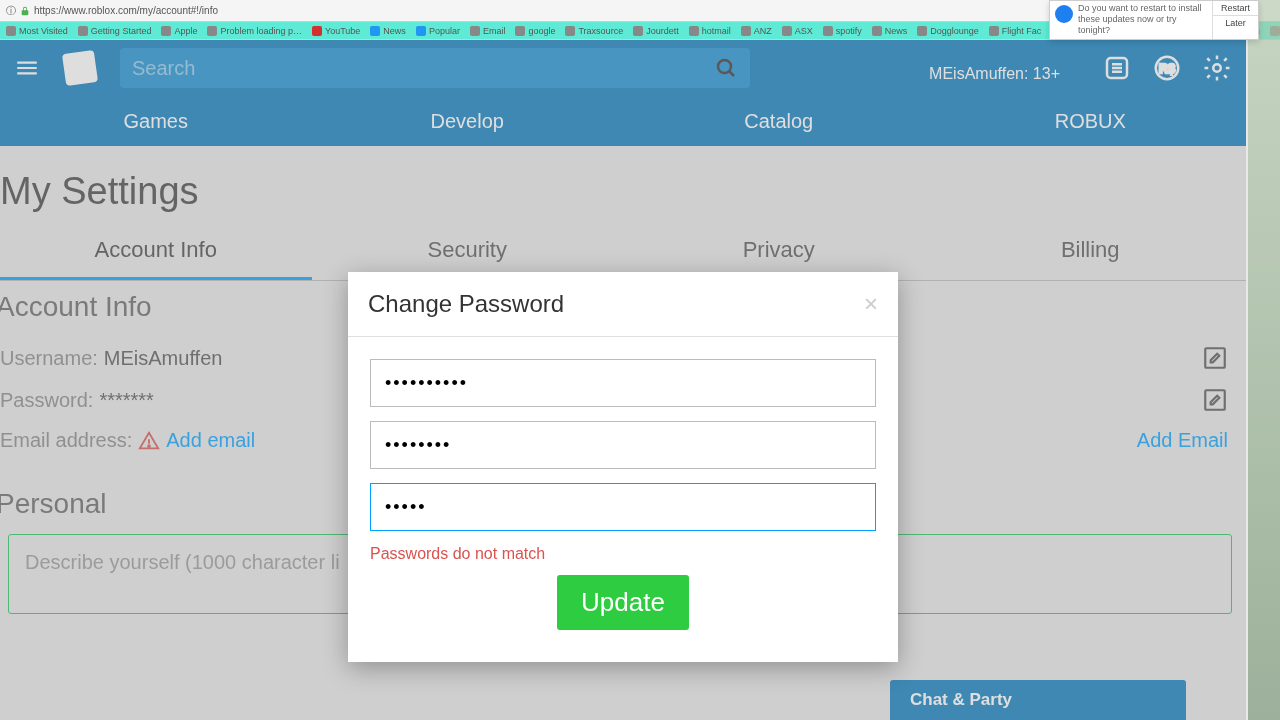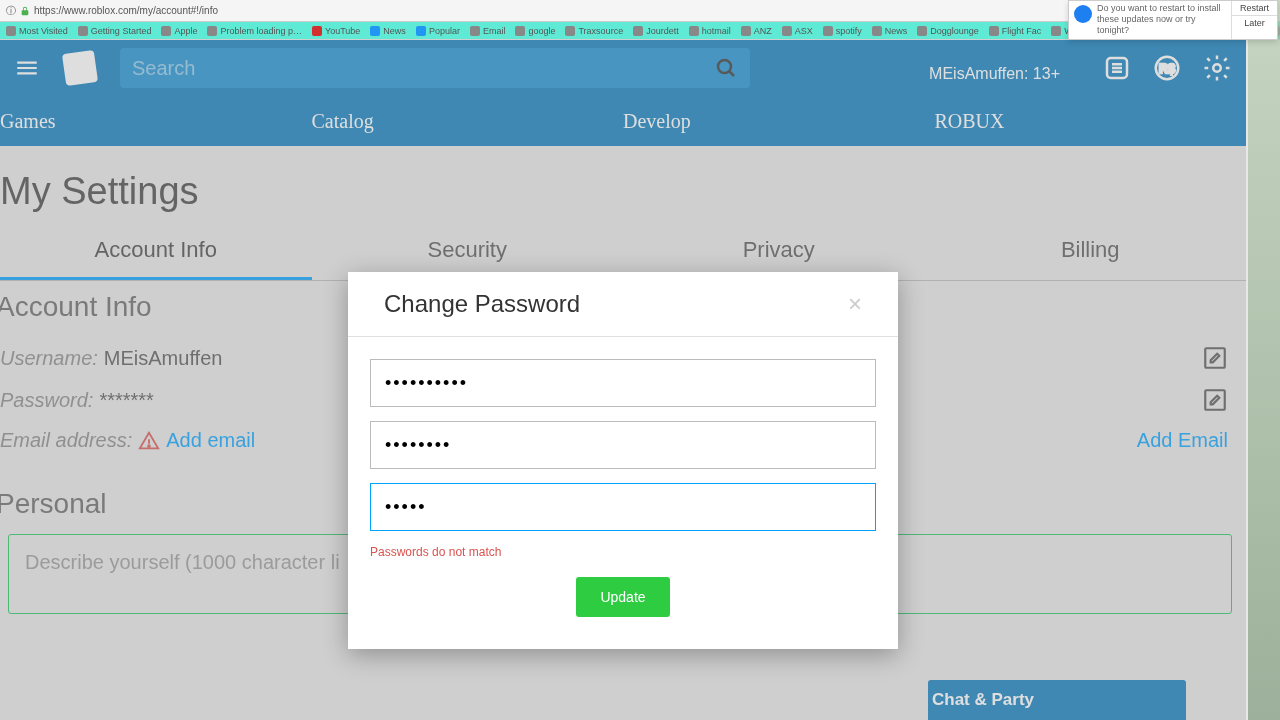--- a/index.html
+++ b/index.html
@@ -10,21 +10,21 @@
 .url-area { flex: 1; display: flex; align-items: center; gap: 4px; }
 .lock-icon { width: 10px; height: 10px; color: #4caf50; }
 .url-text { color: #555; }
 .reload-icon { margin: 0 6px; color: #555; }
 .search-browser { display: flex; align-items: center; gap: 4px; width: 160px; border-left: 1px solid #ddd; padding-left: 6px; color: #888; }
 
 .bookmarks-bar { height: 18px; background: #5eead4; border-bottom: 1px solid #d0d0d0; display: flex; align-items: center; font-size: 9px; color: #555; padding: 0 6px; gap: 10px; overflow: hidden; white-space: nowrap; }
 .bookmark { display: flex; align-items: center; gap: 3px; }
 .bm-ico { width: 10px; height: 10px; background: #888; border-radius: 2px; }
 
-.update-popup { position: absolute; top: 0; right: 2px; width: 210px; background: #fff; border: 1px solid #ccc; box-shadow: 0 2px 6px rgba(0,0,0,.15); font-size: 9px; display: flex; z-index: 100; }
+.update-popup { position: absolute; top: 0; right: 21px; width: 210px; background: #fff; border: 1px solid #ccc; box-shadow: 0 2px 6px rgba(0,0,0,.15); font-size: 9px; display: flex; z-index: 100; }
 .update-popup .icon-col { width: 28px; display:flex; justify-content:center; padding-top:4px;}
 .update-popup .appstore-ico { width:18px; height:18px; background:#1d7ff0; border-radius:50%;}
 .update-popup .text-col { flex:1; padding:2px 4px 4px 0; color:#666; line-height:1.2;}
 .update-popup .btn-col { border-left:1px solid #ddd; display:flex; flex-direction:column; font-size:9px;}
 .update-popup .btn-col div { padding:2px 8px; color:#444; border-bottom:1px solid #ddd; text-align:center;}
 .update-popup .btn-col div:last-child{border-bottom:none;}
 
 
 .page-wrap { position: relative; height: calc(100% - 40px); overflow: hidden; }
 .dimmer { position: absolute; inset: 0; background: rgba(160,160,160,0.35); z-index: 10; pointer-events: none; }
@@ -35,56 +35,56 @@
 .logo-tile { width: 32px; height: 32px; background: #fff; border-radius: 4px; transform: rotate(-8deg); }
 .search-wrap { background: #1a90d4; border-radius: 4px; height: 40px; flex: 0 0 630px; display: flex; align-items: center; padding: 0 12px; color: #8fc9e8; font-size: 20px; }
 .search-wrap input { background: transparent; border: 0; outline: 0; color: #fff; font-size: 20px; flex: 1; }
 .search-wrap input::placeholder { color: #8fc9e8; }
 .mag-icon { color: #333; }
 .user-tag { color: #fff; font-size: 16px; font-weight: 500; margin-left: auto; margin-top: 11px; }
 .nav-icons { display: flex; gap: 20px; margin-left: 18px; }
 .nav-ico { color: #fff; }
 
 .subnav { background: #0a7bbd; height: 50px; display: flex; align-items: center; }
-.subnav a { flex: 1; color: #fff; font-size: 20px; font-weight: 400; font-family: Liberation Serif, serif; }
+.subnav a { flex: 1; text-align: center; color: #fff; font-size: 20px; font-weight: 400; }
 
 
 .content { padding: 14px 0 0 0; }
 .page-title { font-size: 38px; color: #444; font-weight: 300; margin-left: -4px; padding: 10px 0 10px 4px; }
 .tabs { display: flex; border-bottom: 1px solid #bbb; }
 .tab { flex: 1; text-align: center; padding: 14px 0; font-size: 22px; color: #555; border-bottom: 3px solid transparent; }
 .tab.active { border-bottom-color: #00a2ff; color: #444; }
 
 .section { padding-top: 10px; }
 .section-title { font-size: 28px; color: #666; font-weight: 300; margin-bottom: 14px; margin-left: -4px; }
 .info-row { display: flex; align-items: center; font-size: 20px; color: #555; padding: 8px 18px 8px 0; }
-.info-row .lbl { color: #888; margin-right: 6px; font-style: italic; }
+.info-row .lbl { color: #888; margin-right: 6px; }
 .info-row .val { color: #555; }
 .info-row .spacer { flex: 1; }
 .edit-ico { color: #555; }
 .warn-ico { color: #d9534f; }
 .add-email { color: #00a2ff; font-size: 20px; }
 .add-email-link { color: #00a2ff; font-size: 20px; }
 
 .personal-box { border: 1px solid #22c55e; border-radius: 3px; padding: 16px; margin: 10px 14px 0 8px; min-height: 80px; color: #999; font-size: 20px; }
 
 
-.chat-bar { position: absolute; right: 60px; bottom: 0; width: 258px; background: #0a7bbd; color: #fff; padding: 10px 4px; font-size: 17px; font-weight: 600; border-radius: 3px 3px 0 0; z-index: 5; }
+.chat-bar { position: absolute; right: 60px; bottom: 0; width: 296px; background: #0a7bbd; color: #fff; padding: 10px 20px; font-size: 17px; font-weight: 600; border-radius: 3px 3px 0 0; z-index: 5; }
 
 
 .modal-backdrop { position: absolute; inset: 0; display: flex; align-items: flex-start; justify-content: center; padding-top: 232px; z-index: 50; }
 .modal { width: 550px; background: #fff; box-shadow: 0 6px 24px rgba(0,0,0,.3); }
-.modal-header { display: flex; justify-content: space-between; align-items: center; padding: 18px 36px; border-bottom: 1px solid #e0e0e0; }
+.modal-header { display: flex; justify-content: space-between; align-items: center; padding: 18px 20px; border-bottom: 1px solid #e0e0e0; }
 .modal-title { font-size: 24px; color: #333; font-weight: 400; }
 .modal-close { font-size: 24px; color: #ccc; cursor: pointer; }
 .modal-body { padding: 22px; }
 .pwd-input { width: 100%; border: 1px solid #bbb; height: 48px; padding: 0 14px; font-size: 18px; margin-bottom: 14px; letter-spacing: 2px; }
 .pwd-input.focused { border-color: #00a2ff; outline: none; }
-.error-text { color: #d9534f; font-size: 12px; margin-bottom: 18px; }
-.update-btn { display: block; margin: 8px auto 10px; background: #2ecc40; color: #fff; border: 0; padding: 12px 24px; font-size: 14px; border-radius: 3px; cursor: pointer; }
+.error-text { color: #d9534f; font-size: 16px; margin-bottom: 12px; }
+.update-btn { display: block; margin: 8px auto 10px; background: #2ecc40; color: #fff; border: 0; padding: 12px 24px; font-size: 26px; border-radius: 3px; cursor: pointer; }
 
 
 .desktop-strip { position: absolute; top: 0; right: 0; width: 32px; height: 100%; background: linear-gradient(#b0c8a8, #9bb594 30%, #7fa07a 70%, #6a8a66); opacity: .6; z-index: 0; }
 
 svg { display: block; }
 </style>
 </head>
 <body>
 
 <div class="browser-bar">
@@ -233,22 +233,22 @@
         </svg>
       <svg class="nav-ico" width="30" height="30" viewBox="0 0 24 24" fill="none" stroke="#fff" stroke-width="2">
           <circle cx="12" cy="12" r="3"></circle>
           <path d="M12 2v3M12 19v3M4.2 4.2l2.1 2.1M17.7 17.7l2.1 2.1M2 12h3M19 12h3M4.2 19.8l2.1-2.1M17.7 6.3l2.1-2.1"></path>
         </svg>
     </div>
   </div>
 
   <div class="subnav">
     <a>Games</a>
+    <a>Develop</a>
     <a>Catalog</a>
-    <a>Develop</a>
     <a>ROBUX</a>
   </div>
 
   <div class="content">
     <h1 class="page-title">My Settings</h1>
     <div class="tabs">
       <div class="tab active">Account Info</div>
       <div class="tab">Security</div>
       <div class="tab">Privacy</div>
       <div class="tab">Billing</div>

